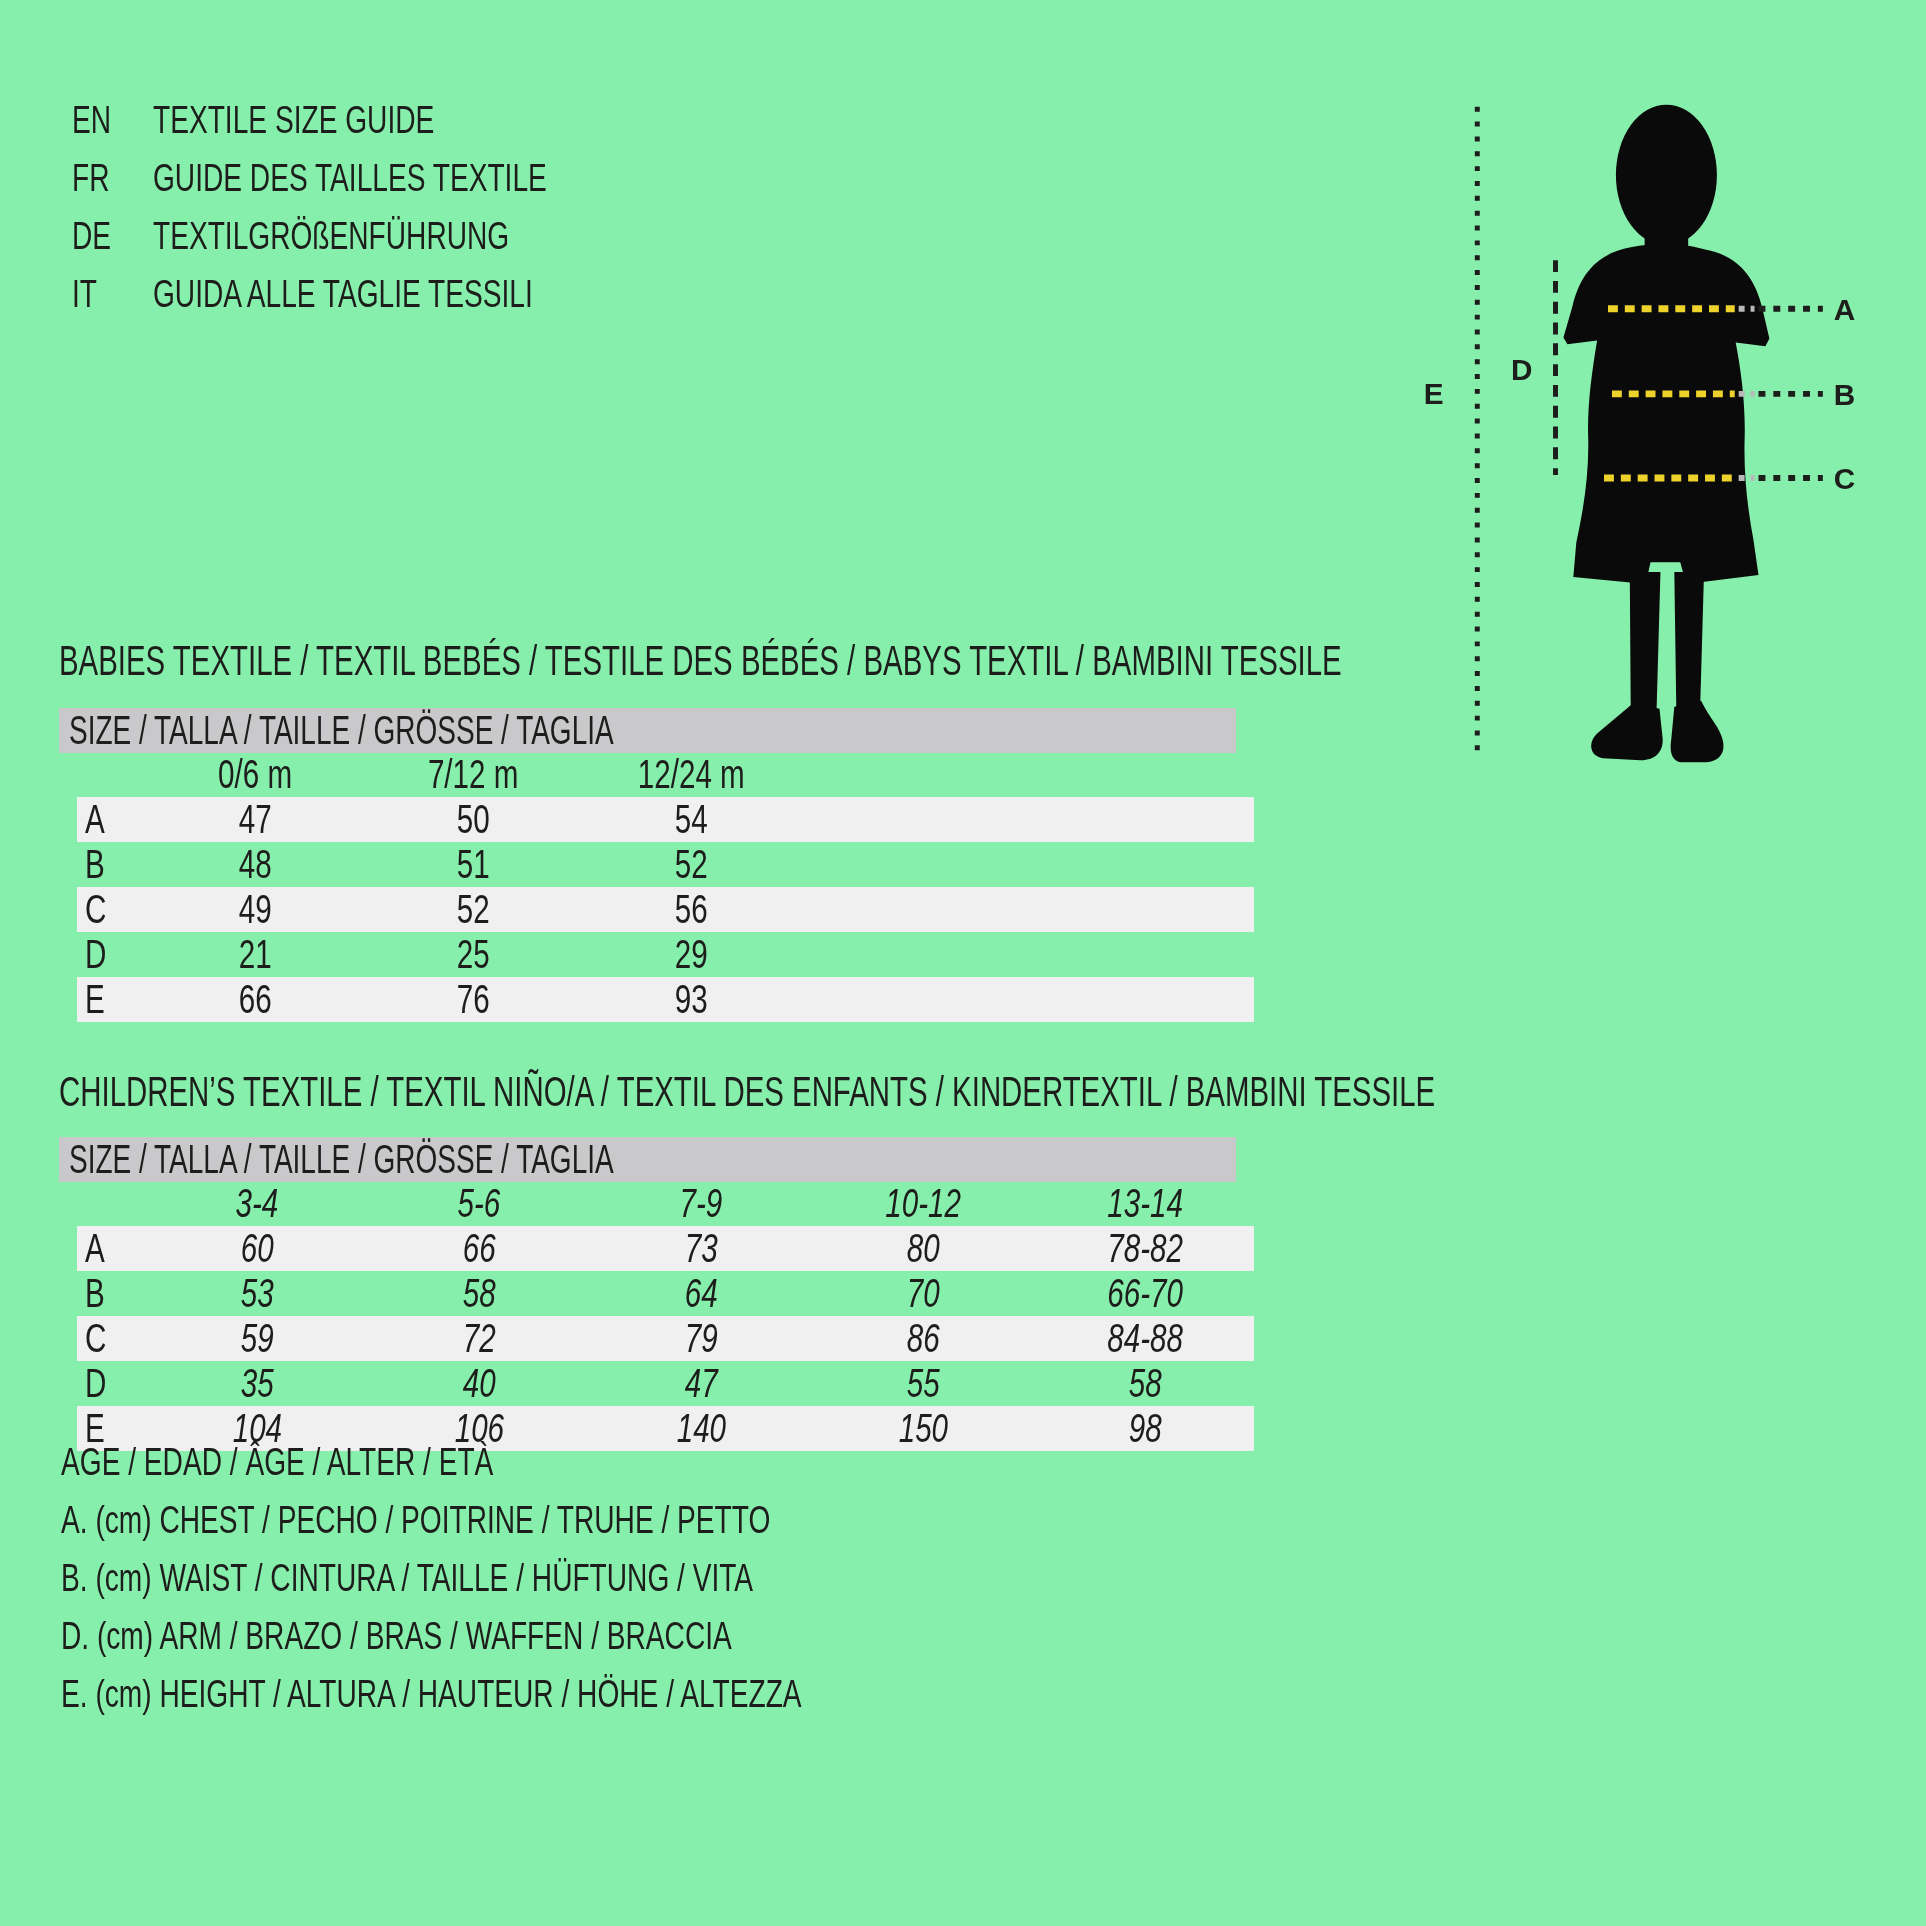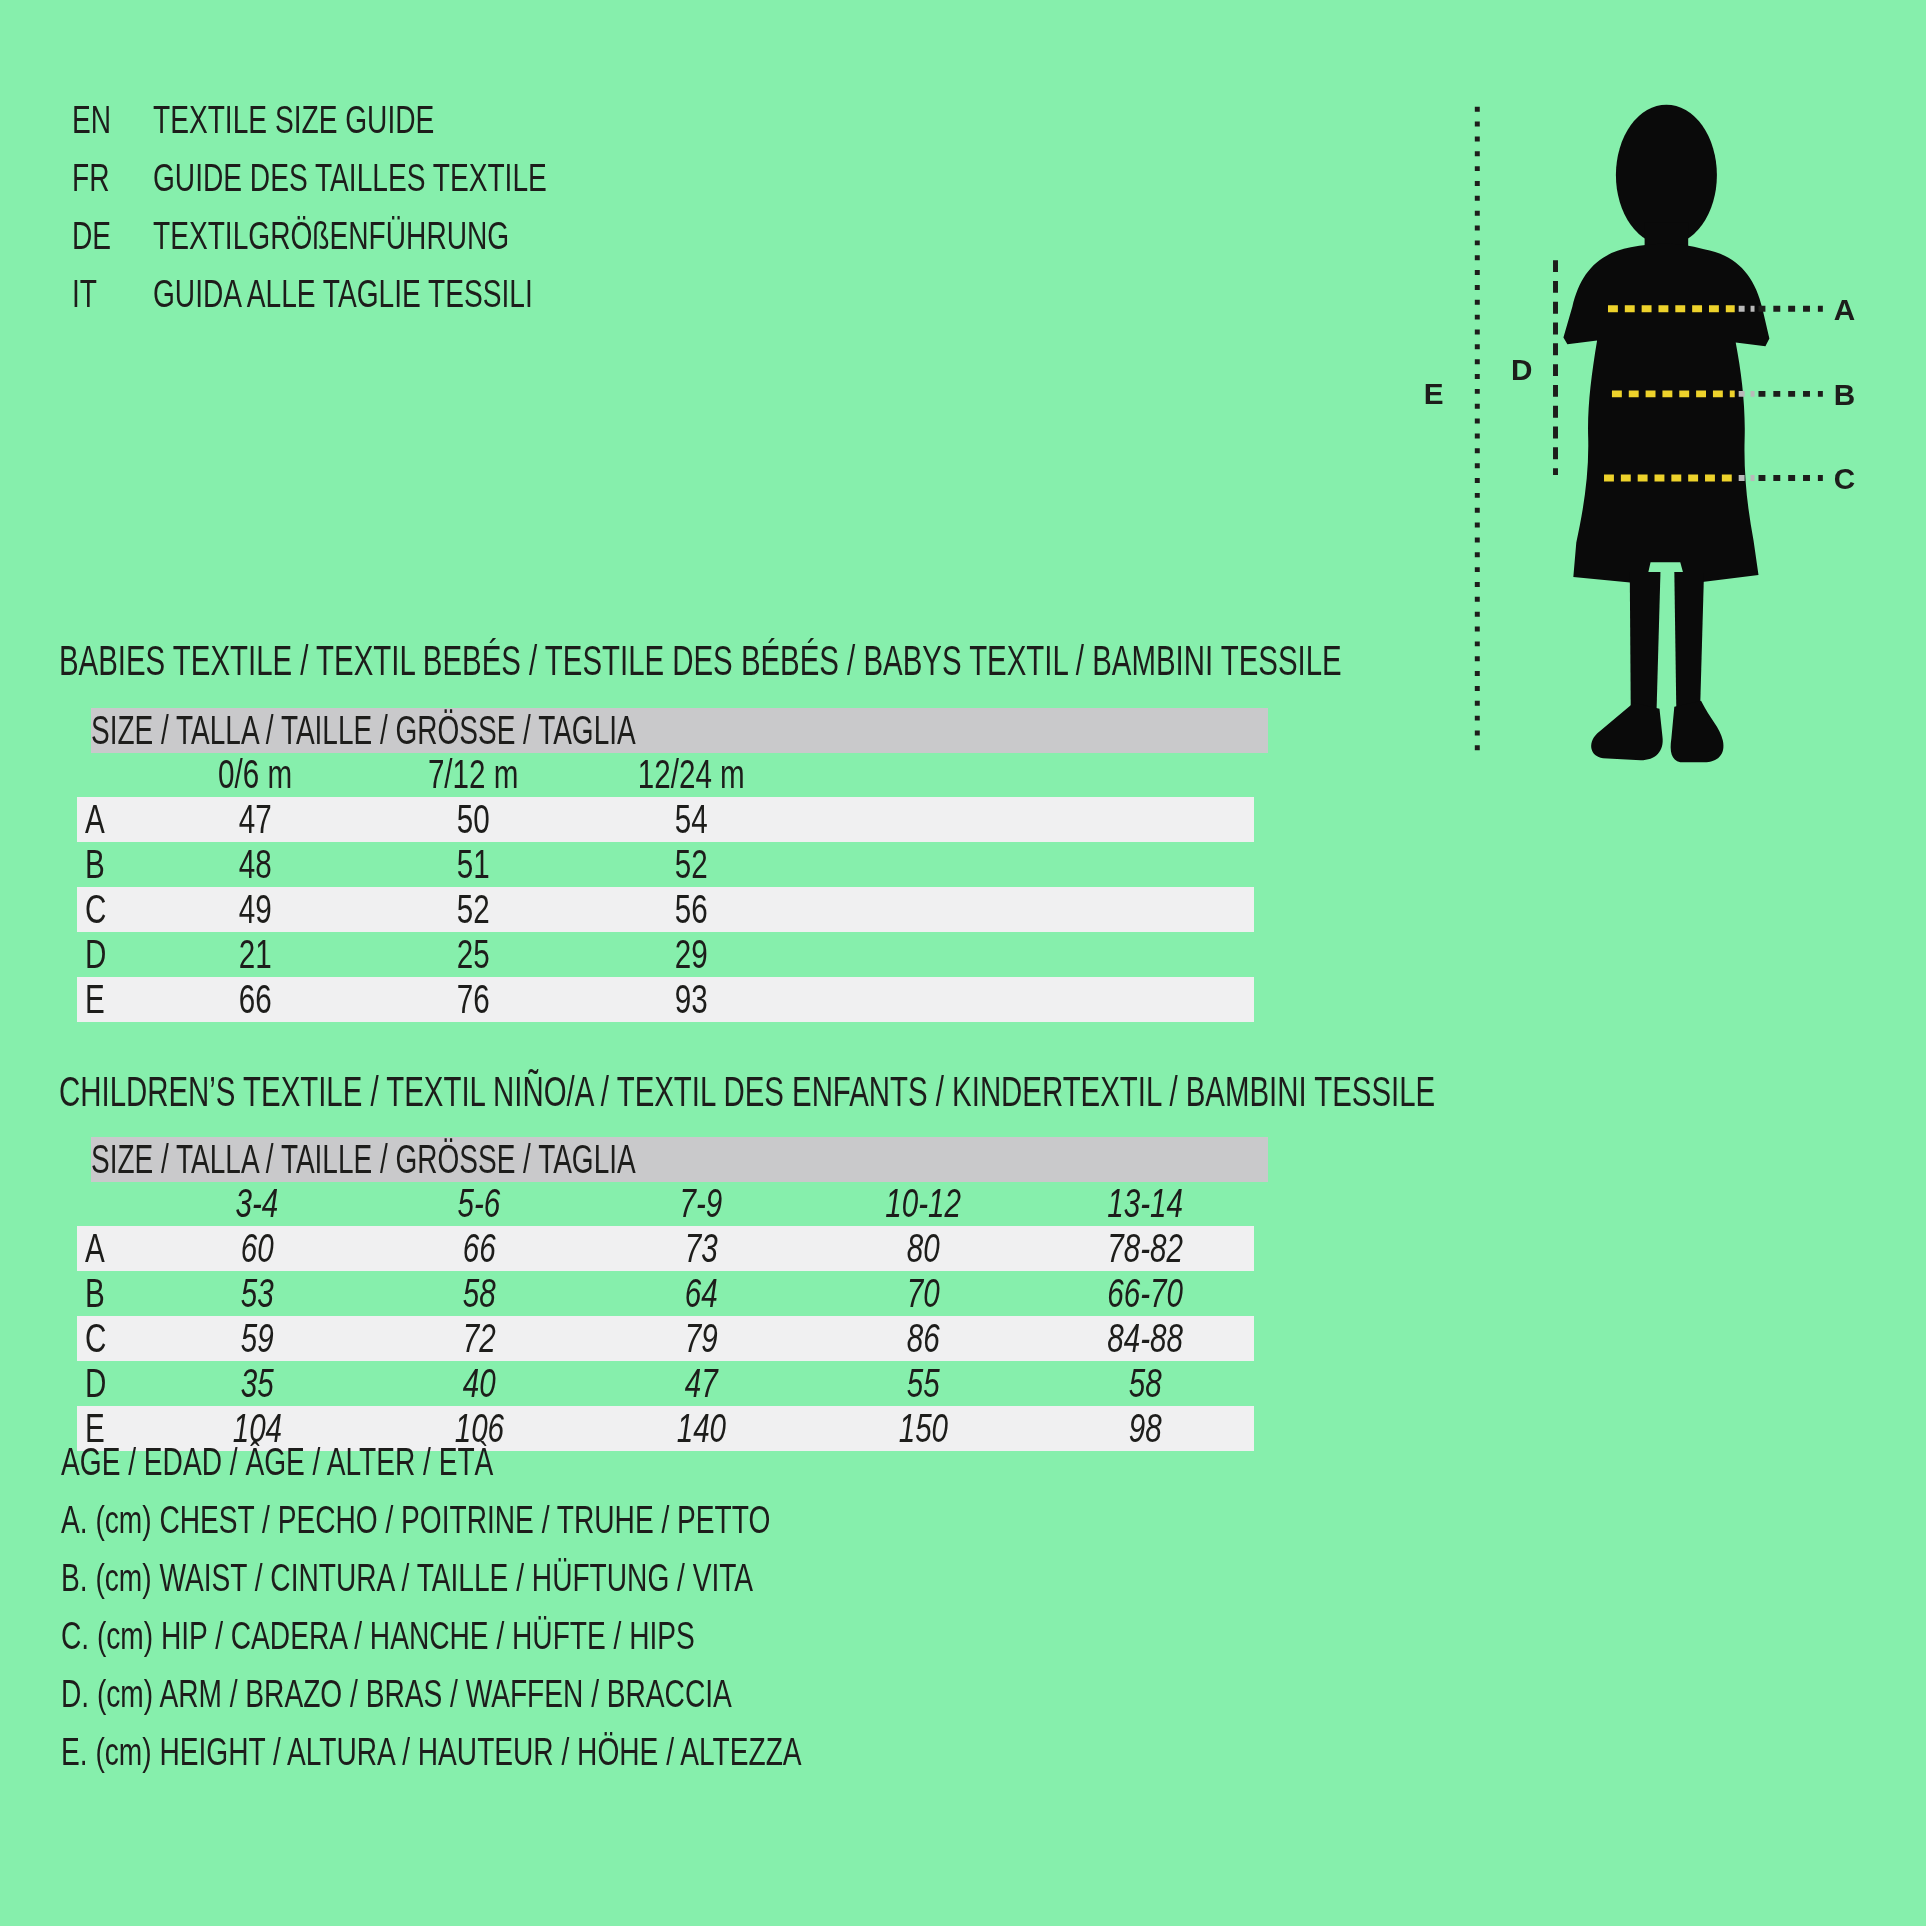--- a/index.html
+++ b/index.html
@@ -17,21 +17,21 @@
   .lang-code{width:81px;flex:0 0 81px;}
   .lang-title{white-space:nowrap;}
 
   
   .sec-title{position:absolute;left:59px;height:45px;display:flex;align-items:center;font-size:42px;white-space:nowrap;}
   .sec-title .cx{transform:scaleX(0.70);}
   .sec-babies{top:638px;}
   .sec-children{top:1069px;}
 
   
-  .size-bar{position:absolute;left:59px;width:1177px;height:45px;background:#c9c9cb;display:flex;align-items:center;box-sizing:border-box;font-size:40px;margin-left:32px;}
+  .size-bar{position:absolute;left:59px;width:1177px;height:45px;background:#c9c9cb;display:flex;align-items:center;padding-left:10px;box-sizing:border-box;font-size:40px;}
   .size-bar .cx{transform:scaleX(0.70);}
   .bar-babies{top:708px;}
   .bar-children{top:1137px;}
 
   
   .size-table{position:absolute;left:59px;width:1177px;margin-left:18px;}
   .t-babies{top:752px;}
   .t-children{top:1181px;}
   .trow{display:flex;height:45px;align-items:center;width:1177px;font-size:40px;}
   .trow.stripe{background:#f0f0f1;}
@@ -345,23 +345,20 @@
     <div class="legend-line">
         <span class="cx">AGE / EDAD / ÂGE / ALTER / ETÀ</span>
       </div>
     <div class="legend-line">
         <span class="cx">A. (cm) CHEST / PECHO / POITRINE / TRUHE / PETTO</span>
       </div>
     <div class="legend-line">
         <span class="cx">B. (cm) WAIST / CINTURA / TAILLE / HÜFTUNG / VITA</span>
       </div>
     <div class="legend-line">
-        <span class="cx">C. (cm) HIP / CADERA / HANCHE / HÜFTE / HIPS</span>
-      </div>
-    <div class="legend-line">
         <span class="cx">D. (cm) ARM / BRAZO / BRAS / WAFFEN / BRACCIA</span>
       </div>
     <div class="legend-line">
         <span class="cx">E. (cm) HEIGHT / ALTURA / HAUTEUR / HÖHE / ALTEZZA</span>
       </div>
   </div>
 
 </div>
 
 

